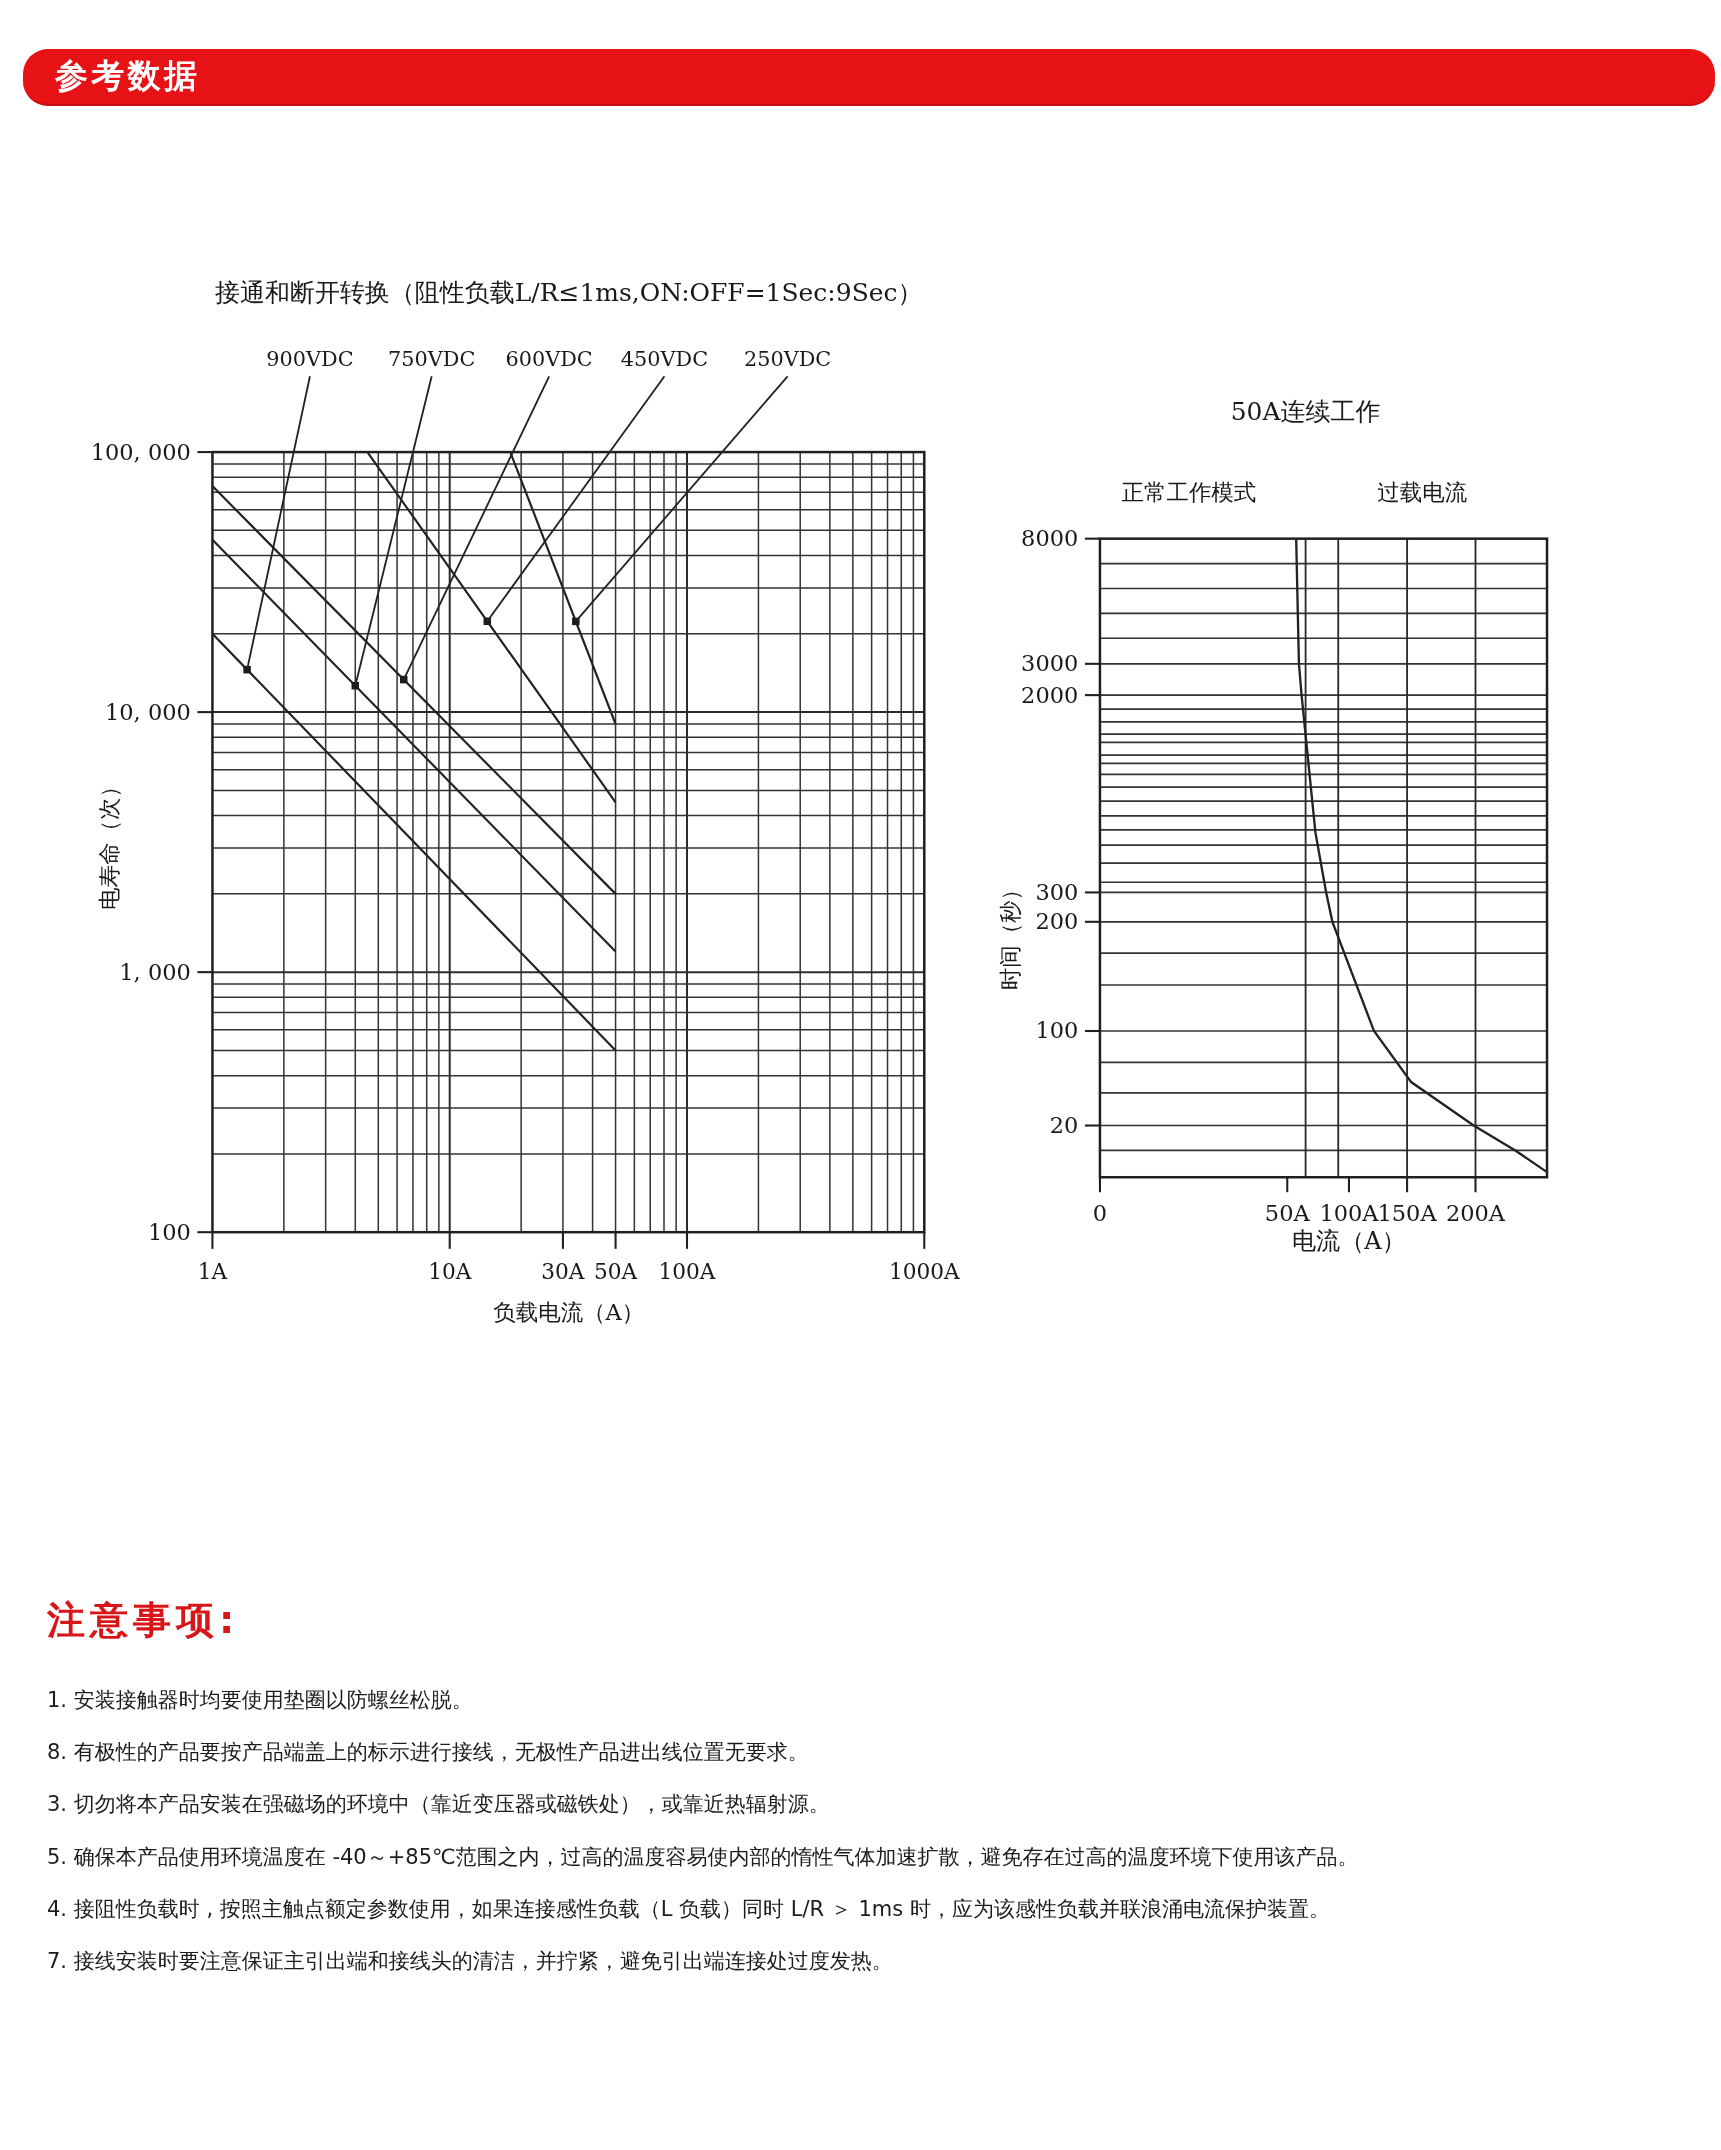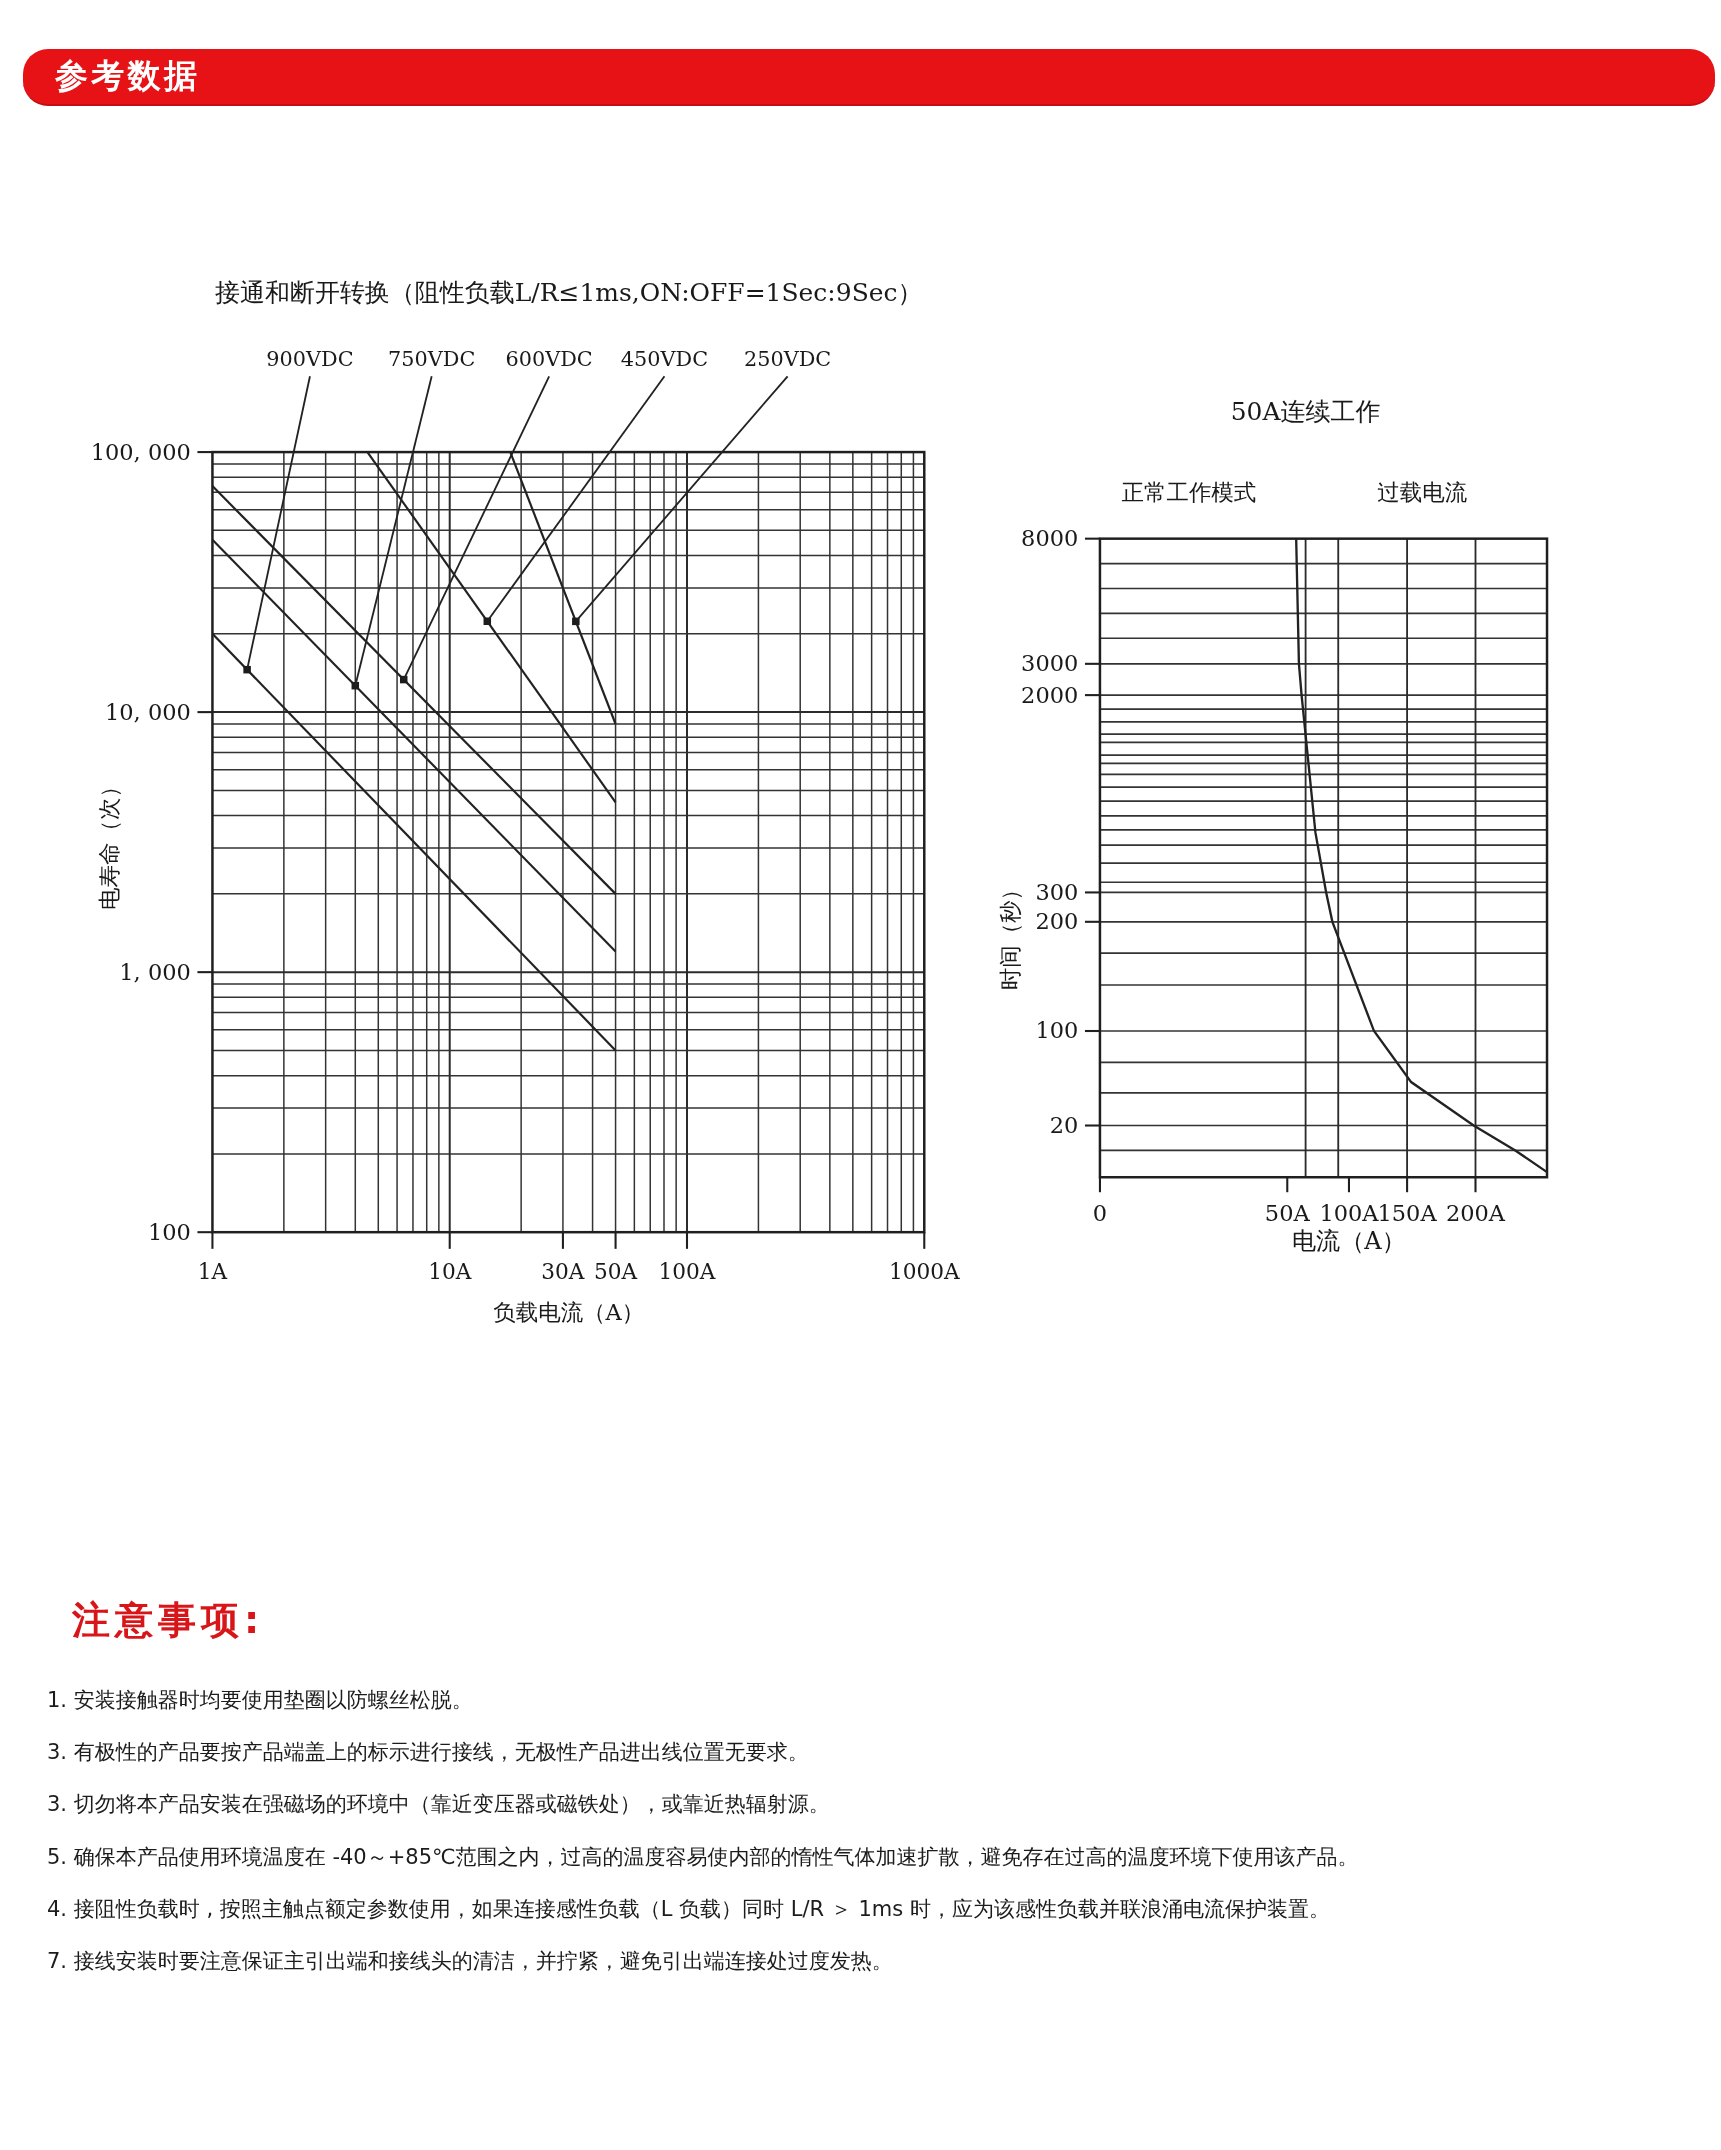--- a/index.html
+++ b/index.html
@@ -3,21 +3,21 @@
 <meta charset="utf-8">
 <style>
   html,body{margin:0;padding:0;background:#ffffff;}
   body{width:1722px;height:2151px;position:relative;overflow:hidden;
        font-family:"DejaVu Sans","Liberation Sans",sans-serif;color:#1a1a1a;}
   .header-bar{position:absolute;left:23px;top:49px;width:1692px;height:57px;
        display:flex;align-items:center;border-bottom:2.5px solid #c40e12;box-sizing:border-box;}
   .header-bar .title{color:#ffffff;font-size:33px;font-weight:bold;padding-left:32px;letter-spacing:3.3px;}
   #charts{position:absolute;left:0;top:0;}
   .notes{position:absolute;left:47px;top:1595px;width:1630px;}
-  .notes h2{margin:0 0 30px 25px;font-size:38px;font-weight:bold;letter-spacing:5px;}
+  .notes h2{margin:0 0 30px 0;font-size:38px;font-weight:bold;letter-spacing:5px;}
   .notes p{margin:0 0 4.2px 0;font-size:21px;line-height:48px;color:#1c1c1c;}
 </style>
 </head>
 <body>
 
 <div class="page">
 
   <div class="header-bar" style="background: rgb(230, 18, 22); border-radius: 25px;">
     <span class="title" style="color: rgb(255, 255, 255);">参考数据</span>
   </div>
@@ -203,21 +203,21 @@
         <text x="1427.863" y="600" font-size="27" text-anchor="middle" fill="#1a1a1a" font-family="&quot;DejaVu Serif&quot;,&quot;Liberation Serif&quot;,serif">正常工作模式</text>
         <text x="1708.177" y="600" font-size="27" text-anchor="middle" fill="#1a1a1a" font-family="&quot;DejaVu Serif&quot;,&quot;Liberation Serif&quot;,serif">过载电流</text>
         <text x="1620" y="1500" font-size="29" text-anchor="middle" fill="#1a1a1a" font-family="&quot;DejaVu Serif&quot;,&quot;Liberation Serif&quot;,serif">电流（A）</text>
         <text x="0" y="0" font-size="27" text-anchor="middle" fill="#1a1a1a" font-family="&quot;DejaVu Serif&quot;,&quot;Liberation Serif&quot;,serif" transform="translate(1222,1122) rotate(-90)">时间（秒）</text>
       </g>
     </svg>
 
   <div class="notes">
     <h2 style="color: rgb(216, 22, 26);">注意事项:</h2>
     <p>1. 安装接触器时均要使用垫圈以防螺丝松脱。</p>
-    <p>3. 有极性的产品要按产品端盖上的标示进行接线，无极性产品进出线位置无要求。</p>
+    <p>8. 有极性的产品要按产品端盖上的标示进行接线，无极性产品进出线位置无要求。</p>
     <p>3. 切勿将本产品安装在强磁场的环境中（靠近变压器或磁铁处），或靠近热辐射源。</p>
     <p>5. 确保本产品使用环境温度在 -40～+85℃范围之内，过高的温度容易使内部的惰性气体加速扩散，避免存在过高的温度环境下使用该产品。</p>
     <p>4. 接阻性负载时 , 按照主触点额定参数使用，如果连接感性负载（L 负载）同时 L/R ＞ 1ms 时，应为该感性负载并联浪涌电流保护装置。</p>
     <p>7. 接线安装时要注意保证主引出端和接线头的清洁，并拧紧，避免引出端连接处过度发热。</p>
   </div>
 
 </div>
 
 
 </body></html>

